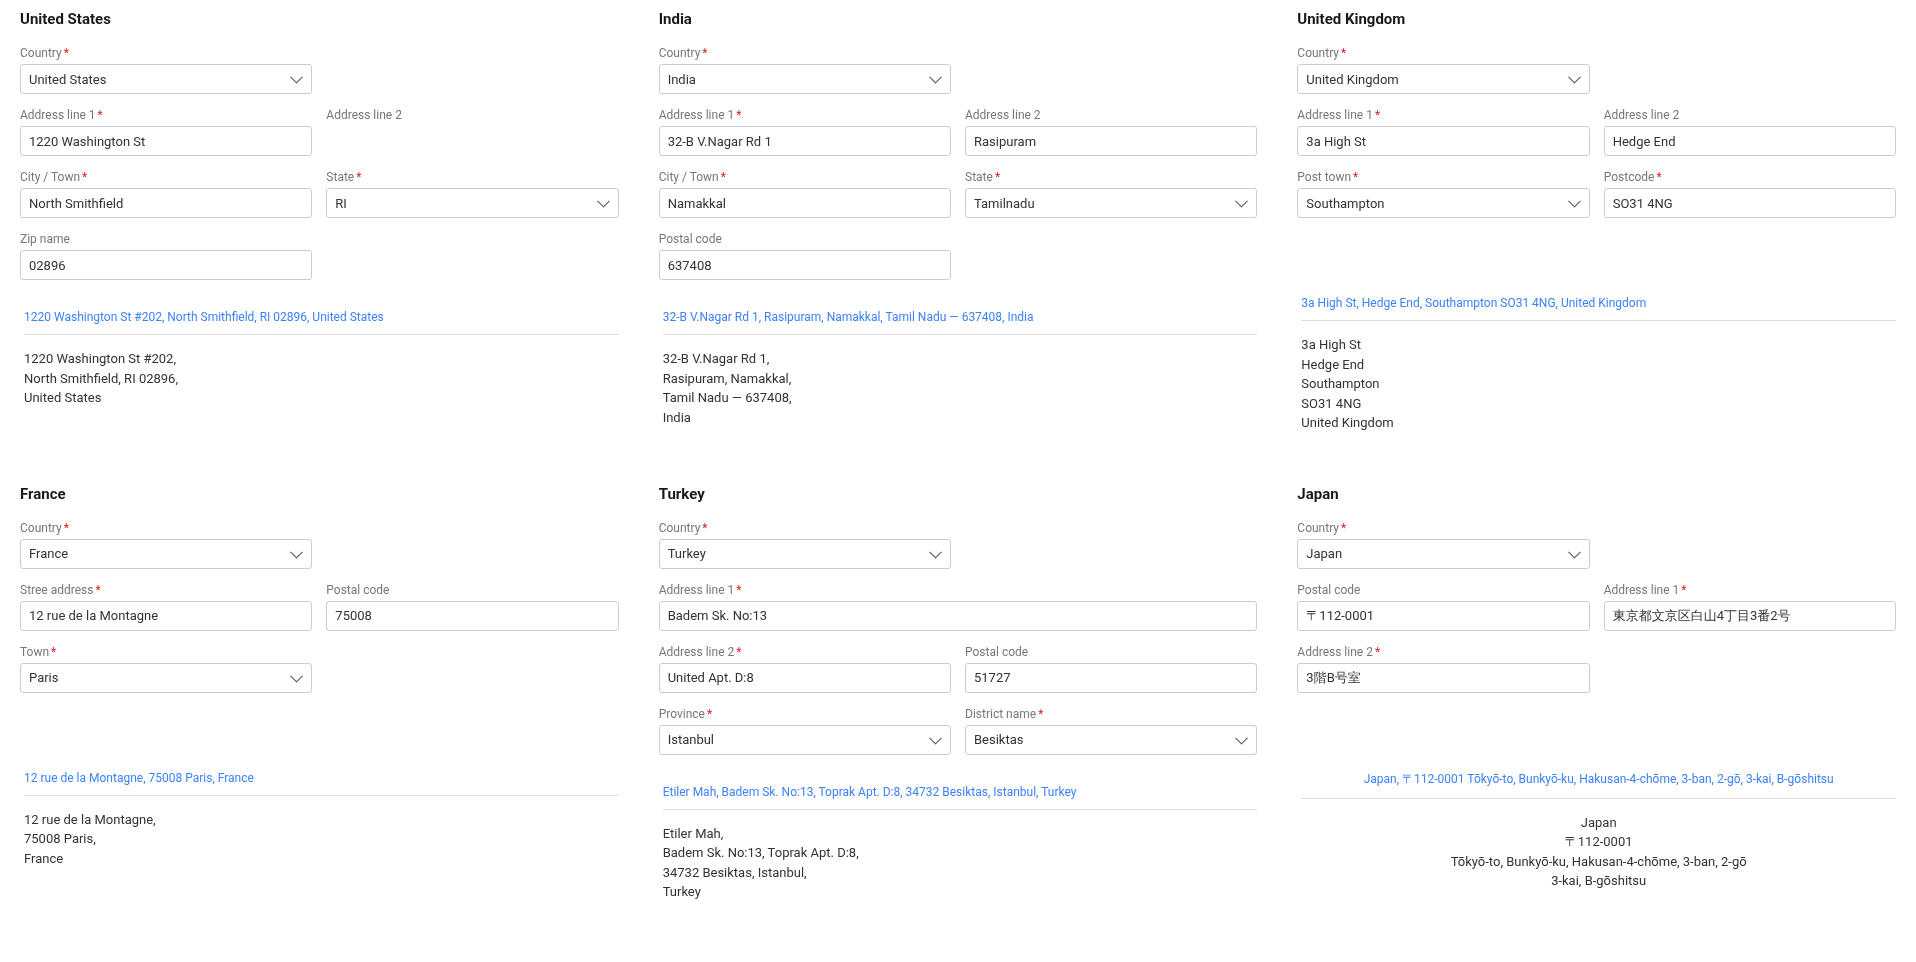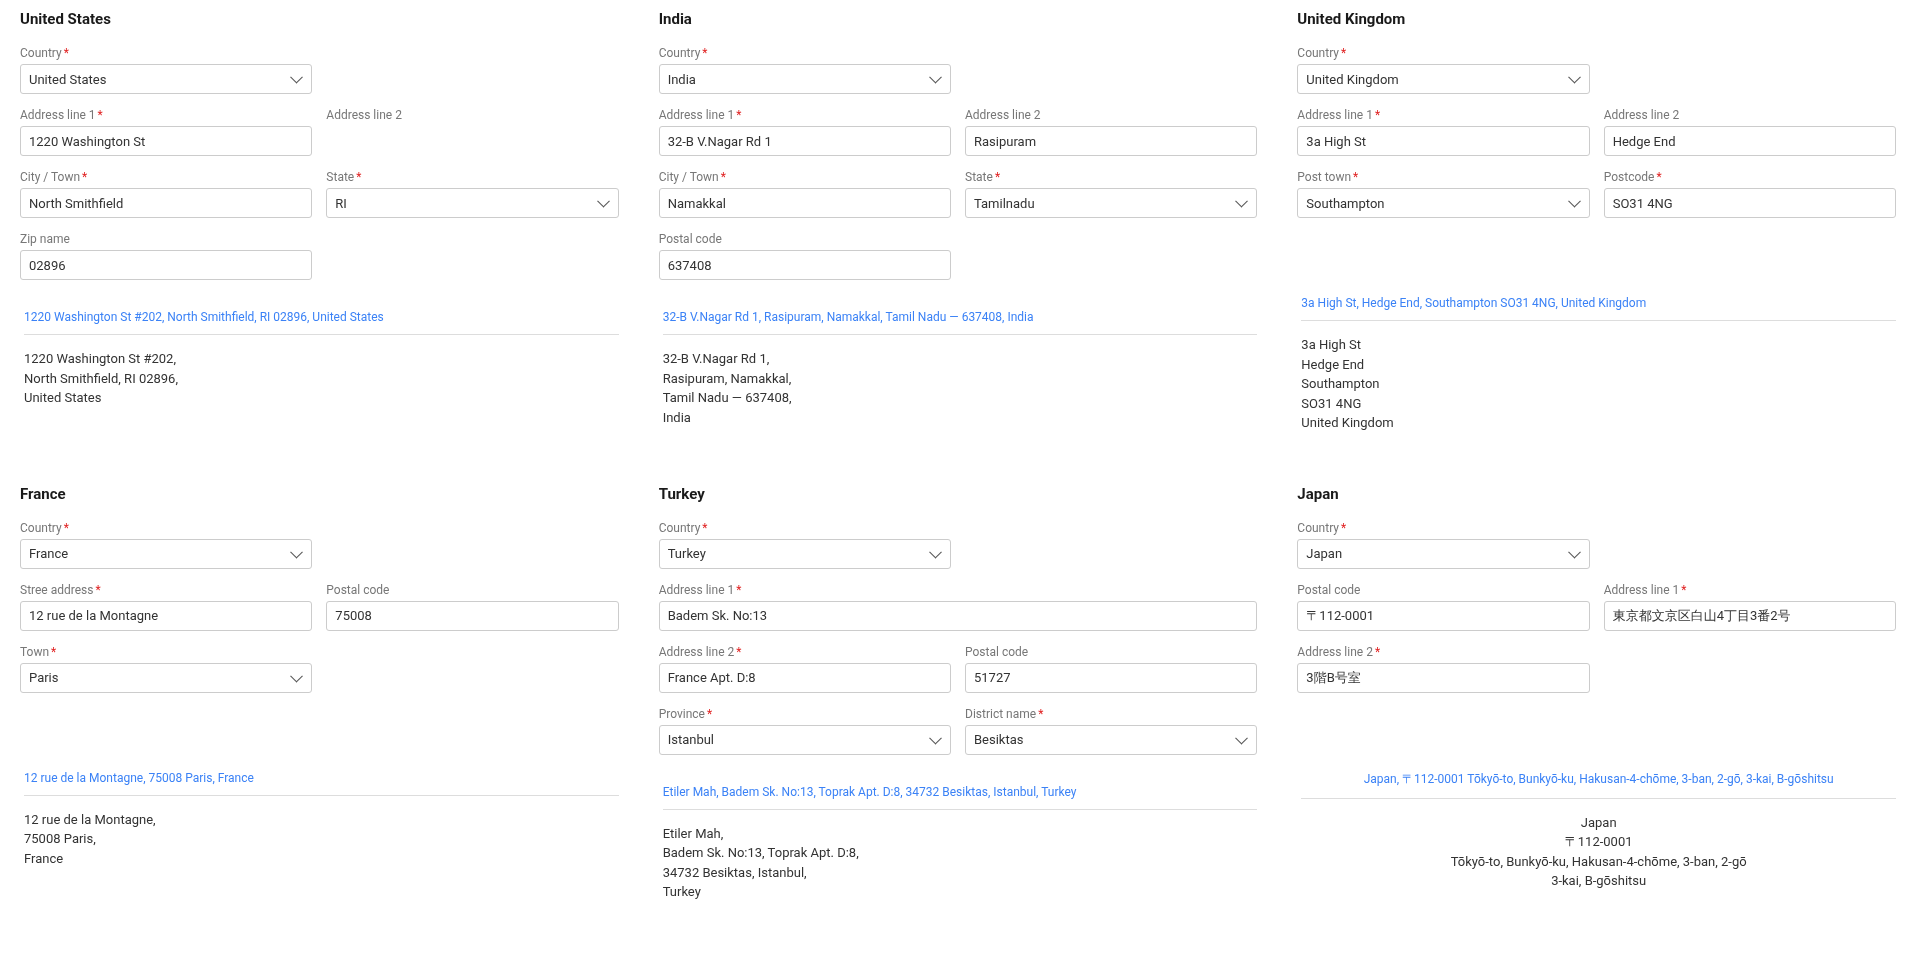--- a/index.html
+++ b/index.html
@@ -326,21 +326,21 @@
         <div class="input">
             <span>Badem Sk. No:13</span>
           </div>
       </div>
     </div>
 
     <div class="field-row">
       <div class="field">
         <div class="label"><span>Address line 2</span><span class="req">*</span></div>
         <div class="input">
-            <span>France Apt. D:8</span>
+            <span>United Apt. D:8</span>
           </div>
       </div>
       <div class="field">
         <div class="label">Postal code</div>
         <div class="input">
             <span>51727</span>
           </div>
       </div>
     </div>
 

